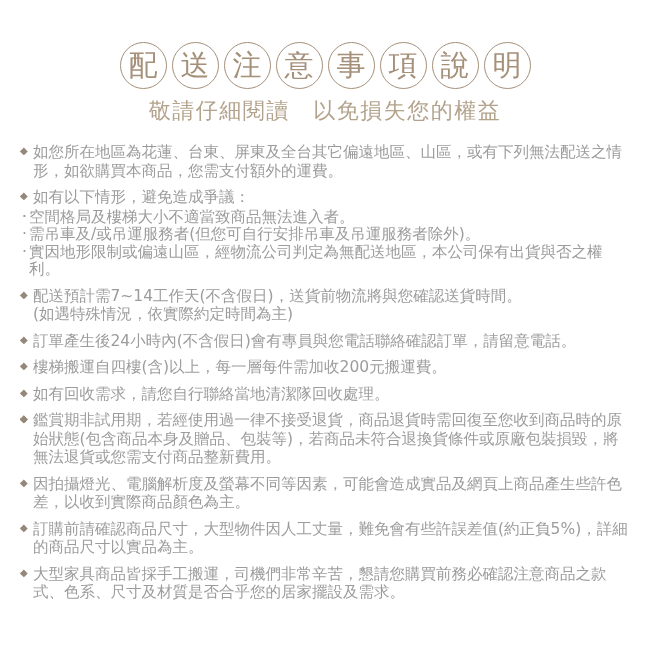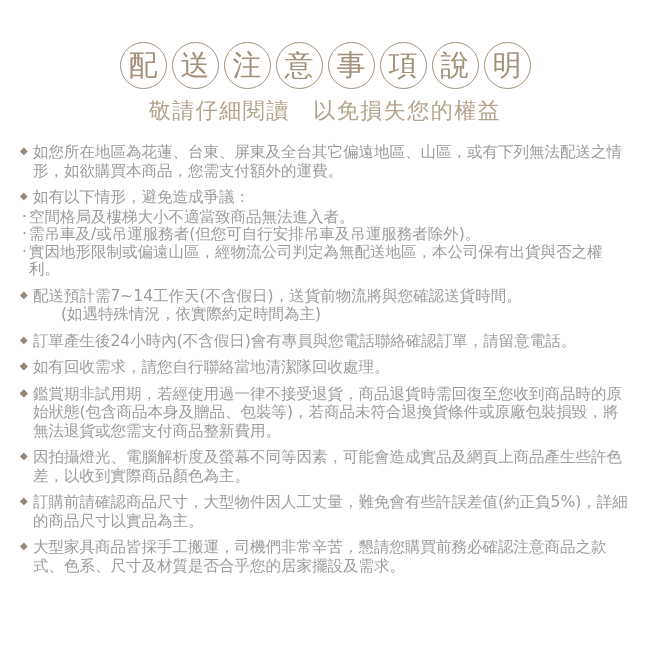--- a/index.html
+++ b/index.html
@@ -56,21 +56,21 @@
   }
   .item.tight { margin-bottom: 2px; }
   .mark {
     position: absolute;
     left: 0;
     top: 3px;
     font-size: 10px;
     line-height: 1;
     color: #95887a;
   }
-  .block { display: block; margin-left: 28px; }
+  .block { display: block; }
   .sub-list { margin-bottom: 8px; }
   .sub-item {
     position: relative;
     padding-left: 9px;
     margin-bottom: 0;
     line-height: 17.5px;
   }
   .submark {
     position: absolute;
     left: 2px;
@@ -132,20 +132,21 @@
       <span class="block">(如遇特殊情況，依實際約定時間為主)</span>
     </p>
 
     <p class="item">
       <span class="mark">◆</span>
       <span>訂單產生後24小時內(不含假日)會有專員與您電話聯絡確認訂單，請留意電話。</span>
     </p>
 
     <p class="item">
       <span class="mark">◆</span>
+      <span>樓梯搬運自四樓(含)以上，每一層每件需加收200元搬運費。</span>
     </p>
 
     <p class="item">
       <span class="mark">◆</span>
       <span>如有回收需求，請您自行聯絡當地清潔隊回收處理。</span>
     </p>
 
     <p class="item">
       <span class="mark">◆</span>
     </p>

